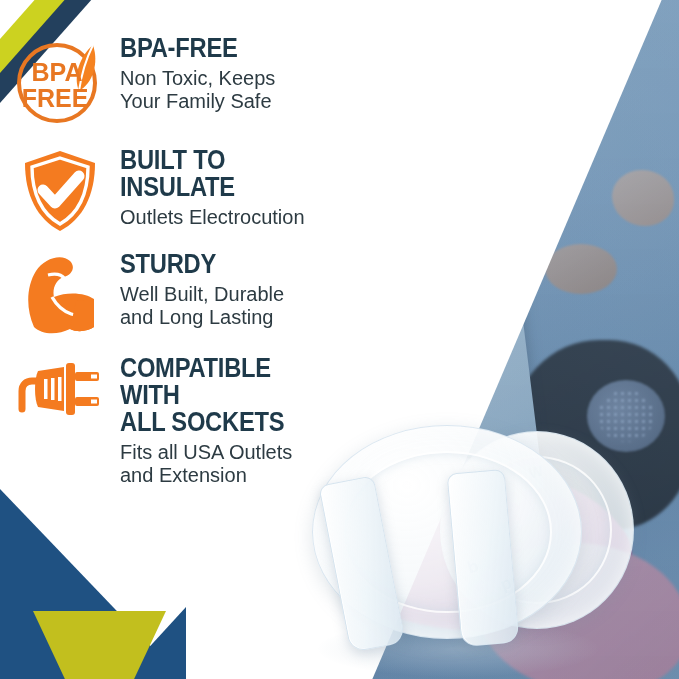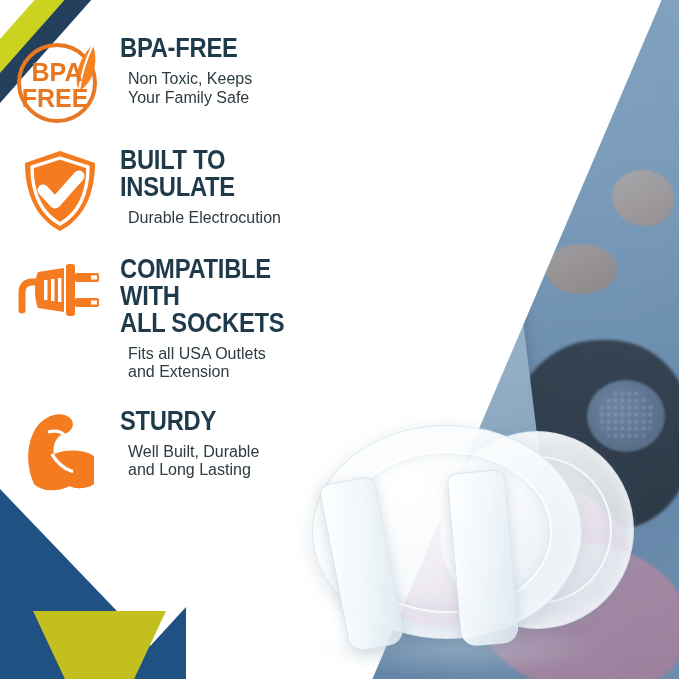--- a/index.html
+++ b/index.html
@@ -428,23 +428,23 @@
     letter-spacing: -0.3px;
     transform: scaleX(0.88);
     transform-origin: left center;
     margin: 0 0 5px 0;
     white-space: pre-line;
   }
   .feat-sub {
     color: #2d3b42;
     font-family: "Liberation Sans", sans-serif;
     font-weight: 400;
-    font-size: 16px;
+    font-size: 20px;
     line-height: 1.16;
-    margin: 8px;
+    margin: 0;
     white-space: pre-line;
   }
 
   
   .f1 { margin-top: 6px; }
   .f2 { margin-top: 12px; }
   .f3 { margin-top: 14px; }
   .f4 { margin-top: 18px; }
 </style>
 </head>
@@ -535,49 +535,21 @@
     <div class="feature f2">
       <div class="feat-icon">
         <svg width="78" height="84" viewBox="0 0 78 84" aria-hidden="true">
           <path d="M39 2 L74 14 C74 46, 62 70, 39 82 C16 70, 4 46, 4 14 Z" fill="#F47B20"></path>
           <path d="M39 9 L67 18 C67 45, 57 65, 39 75 C21 65, 11 45, 11 18 Z" fill="none" stroke="#ffffff" stroke-width="3.4"></path>
           <path d="M22 41 L34 54 L58 27" fill="none" stroke="#ffffff" stroke-width="11" stroke-linecap="round" stroke-linejoin="round"></path>
         </svg>
       </div>
       <div class="feat-text">
         <p class="feat-title">BUILT TO INSULATE</p>
-        <p class="feat-sub">Durable Electrocution</p>
-      </div>
-    </div>
-
-    <div class="feature f4">
-      <div class="feat-icon">
-        <svg width="92" height="64" viewBox="0 0 92 64" aria-hidden="true">
-
-          <path d="M8 52 L8 34 C8 28, 12 24, 18 24 L26 24" fill="none" stroke="#F47B20" stroke-width="7" stroke-linecap="round"></path>
-
-          <path d="M24 14 L50 10 L50 54 L24 50 C20 42, 20 22, 24 14 Z" fill="#F47B20"></path>
-
-          <rect x="30" y="22" width="3.5" height="20" fill="#ffffff"></rect>
-          <rect x="37" y="21" width="3.5" height="22" fill="#ffffff"></rect>
-          <rect x="44" y="20" width="3.5" height="24" fill="#ffffff"></rect>
-
-          <rect x="52" y="6" width="9" height="52" rx="3" fill="#F47B20"></rect>
-
-          <rect x="61" y="15" width="24" height="9" rx="2" fill="#F47B20"></rect>
-          <rect x="61" y="40" width="24" height="9" rx="2" fill="#F47B20"></rect>
-          <rect x="77" y="17.5" width="6" height="4" fill="#ffffff"></rect>
-          <rect x="77" y="42.5" width="6" height="4" fill="#ffffff"></rect>
-        </svg>
-      </div>
-      <div class="feat-text">
-        <p class="feat-title">COMPATIBLE WITH
-ALL SOCKETS</p>
-        <p class="feat-sub">Fits all USA Outlets
-and Extension</p>
+        <p class="feat-sub">Outlets Electrocution</p>
       </div>
     </div>
 
     <div class="feature f3">
       <div class="feat-icon">
         <svg width="84" height="82" viewBox="0 0 84 82" aria-hidden="true">
           <path d="M16 74 C 8 56, 8 34, 18 18 C 26 5, 44 0, 52 8 C 58 14, 54 22, 46 24
                    C 38 26, 34 36, 36 44 C 50 38, 68 40, 76 46 L 76 74
                    C 70 78, 60 80, 52 76 C 40 82, 24 82, 16 74 Z" fill="#F47B20"></path>
           <path d="M34 44 C 44 62, 62 66, 74 60" fill="none" stroke="#ffffff" stroke-width="3.4"></path>
@@ -585,14 +557,42 @@
           <path d="M76 46 L 76 74 C 70 78, 60 80, 52 76 L 58 48 Z" fill="#F47B20"></path>
         </svg>
       </div>
       <div class="feat-text">
         <p class="feat-title">STURDY</p>
         <p class="feat-sub">Well Built, Durable
 and Long Lasting</p>
       </div>
     </div>
 
+    <div class="feature f4">
+      <div class="feat-icon">
+        <svg width="92" height="64" viewBox="0 0 92 64" aria-hidden="true">
+
+          <path d="M8 52 L8 34 C8 28, 12 24, 18 24 L26 24" fill="none" stroke="#F47B20" stroke-width="7" stroke-linecap="round"></path>
+
+          <path d="M24 14 L50 10 L50 54 L24 50 C20 42, 20 22, 24 14 Z" fill="#F47B20"></path>
+
+          <rect x="30" y="22" width="3.5" height="20" fill="#ffffff"></rect>
+          <rect x="37" y="21" width="3.5" height="22" fill="#ffffff"></rect>
+          <rect x="44" y="20" width="3.5" height="24" fill="#ffffff"></rect>
+
+          <rect x="52" y="6" width="9" height="52" rx="3" fill="#F47B20"></rect>
+
+          <rect x="61" y="15" width="24" height="9" rx="2" fill="#F47B20"></rect>
+          <rect x="61" y="40" width="24" height="9" rx="2" fill="#F47B20"></rect>
+          <rect x="77" y="17.5" width="6" height="4" fill="#ffffff"></rect>
+          <rect x="77" y="42.5" width="6" height="4" fill="#ffffff"></rect>
+        </svg>
+      </div>
+      <div class="feat-text">
+        <p class="feat-title">COMPATIBLE WITH
+ALL SOCKETS</p>
+        <p class="feat-sub">Fits all USA Outlets
+and Extension</p>
+      </div>
+    </div>
+
   </div>
 </div>
 
 </body></html>

